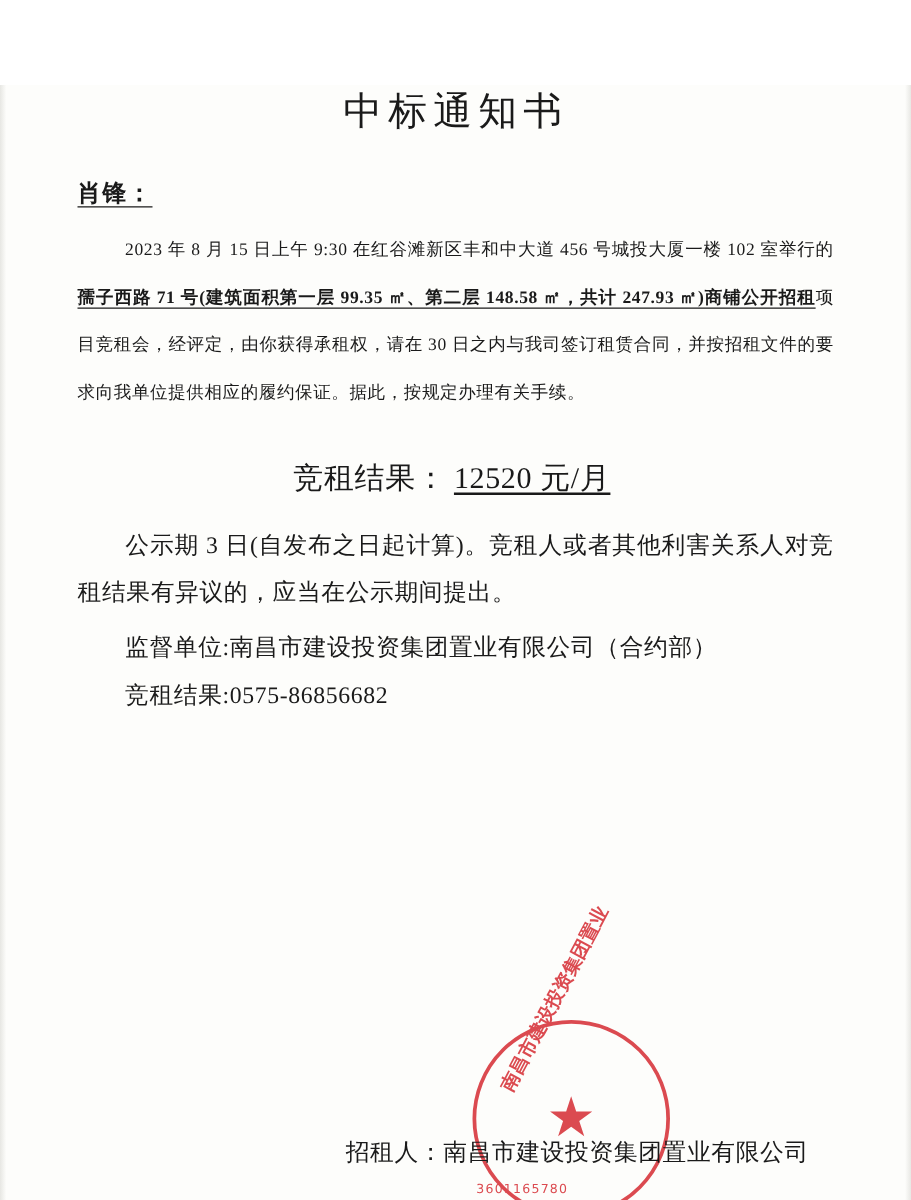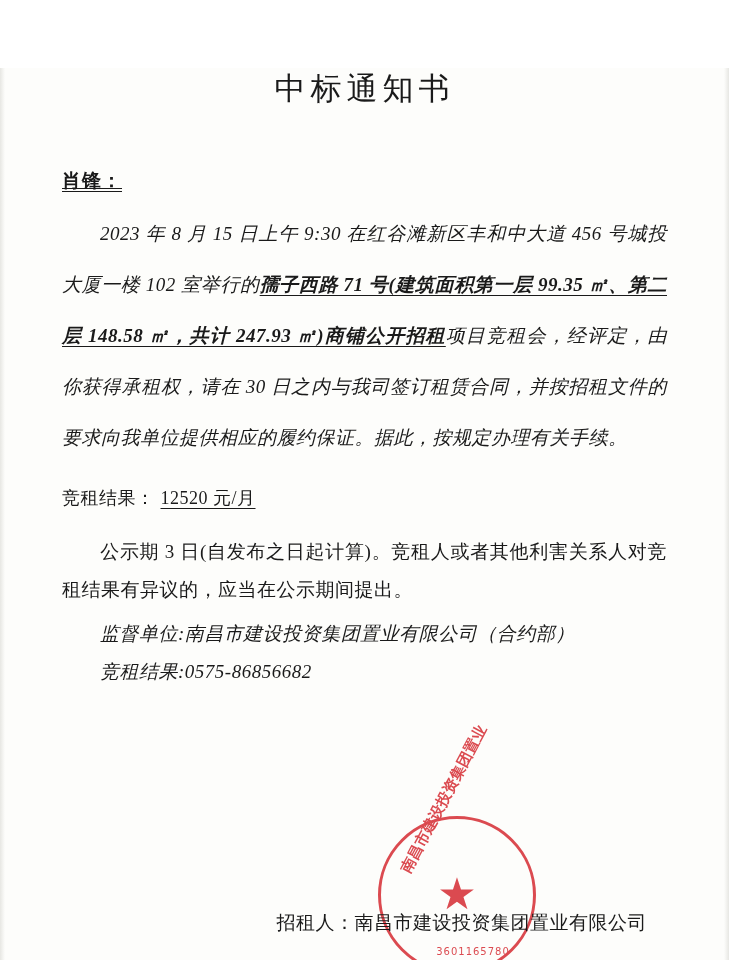--- a/index.html
+++ b/index.html
@@ -25,54 +25,53 @@
   }
   .doc-title {
     text-align: center;
     font-size: 31px;
     font-weight: normal;
     letter-spacing: 5px;
     margin-top: 68px;
     font-family: "DejaVu Serif", "Liberation Serif", serif;
   }
   .salutation {
-    margin-top: 58px;
+    margin-top: 32px;
     font-size: 19px;
     font-weight: bold;
     letter-spacing: 1px;
-    text-decoration: underline;
   }
   .salutation .u {
     text-decoration: underline;
     text-underline-offset: 4px;
   }
   .body-block {
     margin-top: 14px;
-    font-size: 19px;
-    line-height: 51px;
+    font-size: 14px;
+    line-height: 38px;
     text-align: justify;
     letter-spacing: 0.5px;
-    font-style: italic;
   }
   .indent {
     display: inline-block;
     width: 38px;
   }
   .u {
     text-decoration: underline;
     text-underline-offset: 4px;
   }
   .b {
     font-weight: bold;
   }
   .result-line {
-    margin-top: 16px;
-    font-size: 18px;
-    line-height: 38px;
-    letter-spacing: 0.5px;
+    margin-top: 30px;
+    font-size: 24px;
+    line-height: 38px;
+    letter-spacing: 0.5px;
+    text-align: center;
   }
   .result-value {
     text-decoration: underline;
     text-underline-offset: 4px;
     padding: 0 6px;
     font-family: "Liberation Serif", serif;
   }
   .notice-block {
     margin-top: 16px;
     font-size: 19px;
@@ -81,21 +80,20 @@
     letter-spacing: 0.5px;
   }
   .contact-block {
     margin-top: 6px;
     font-size: 19px;
     line-height: 38px;
     letter-spacing: 0.5px;
   }
   .contact-block .row {
     padding-left: 38px;
-    font-style: italic;
   }
   .signature {
     position: absolute;
     right: 82px;
     bottom: 86px;
     text-align: center;
     font-size: 19px;
     line-height: 38px;
     letter-spacing: 0.5px;
   }
@@ -135,24 +133,24 @@
     left: 50%;
     top: 50%;
     font-size: 15px;
     font-weight: bold;
     font-family: "DejaVu Serif", "Liberation Serif", serif;
     transform-origin: 0 0;
     white-space: nowrap;
   }
   .seal-bottom-text {
     position: absolute;
-    left: 16px;
+    left: 0;
     bottom: 14px;
     width: 152px;
-    text-align: center;
+    text-align: left;
     font-size: 10px;
     letter-spacing: 1px;
     font-family: "DejaVu Sans", sans-serif;
   }
   .edge {
     position: absolute;
     top: 0;
     width: 5px;
     height: 960px;
     background: linear-gradient(to right, #e7e7e3, #fdfdfb);

